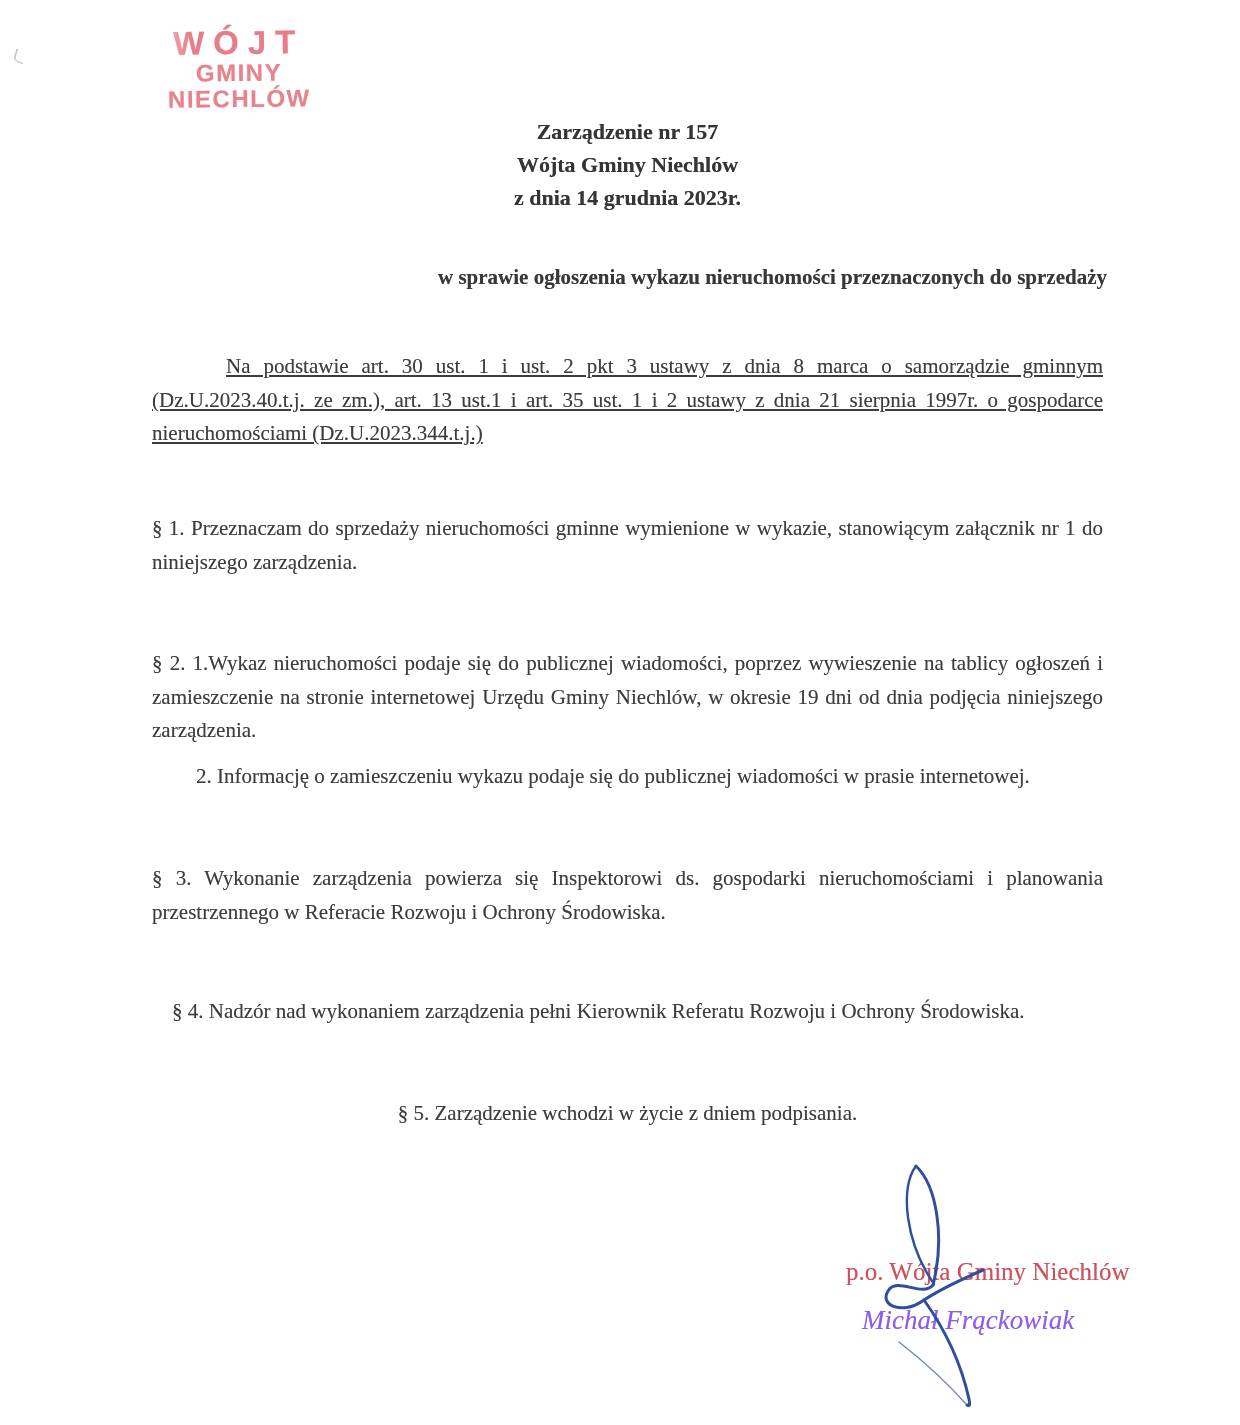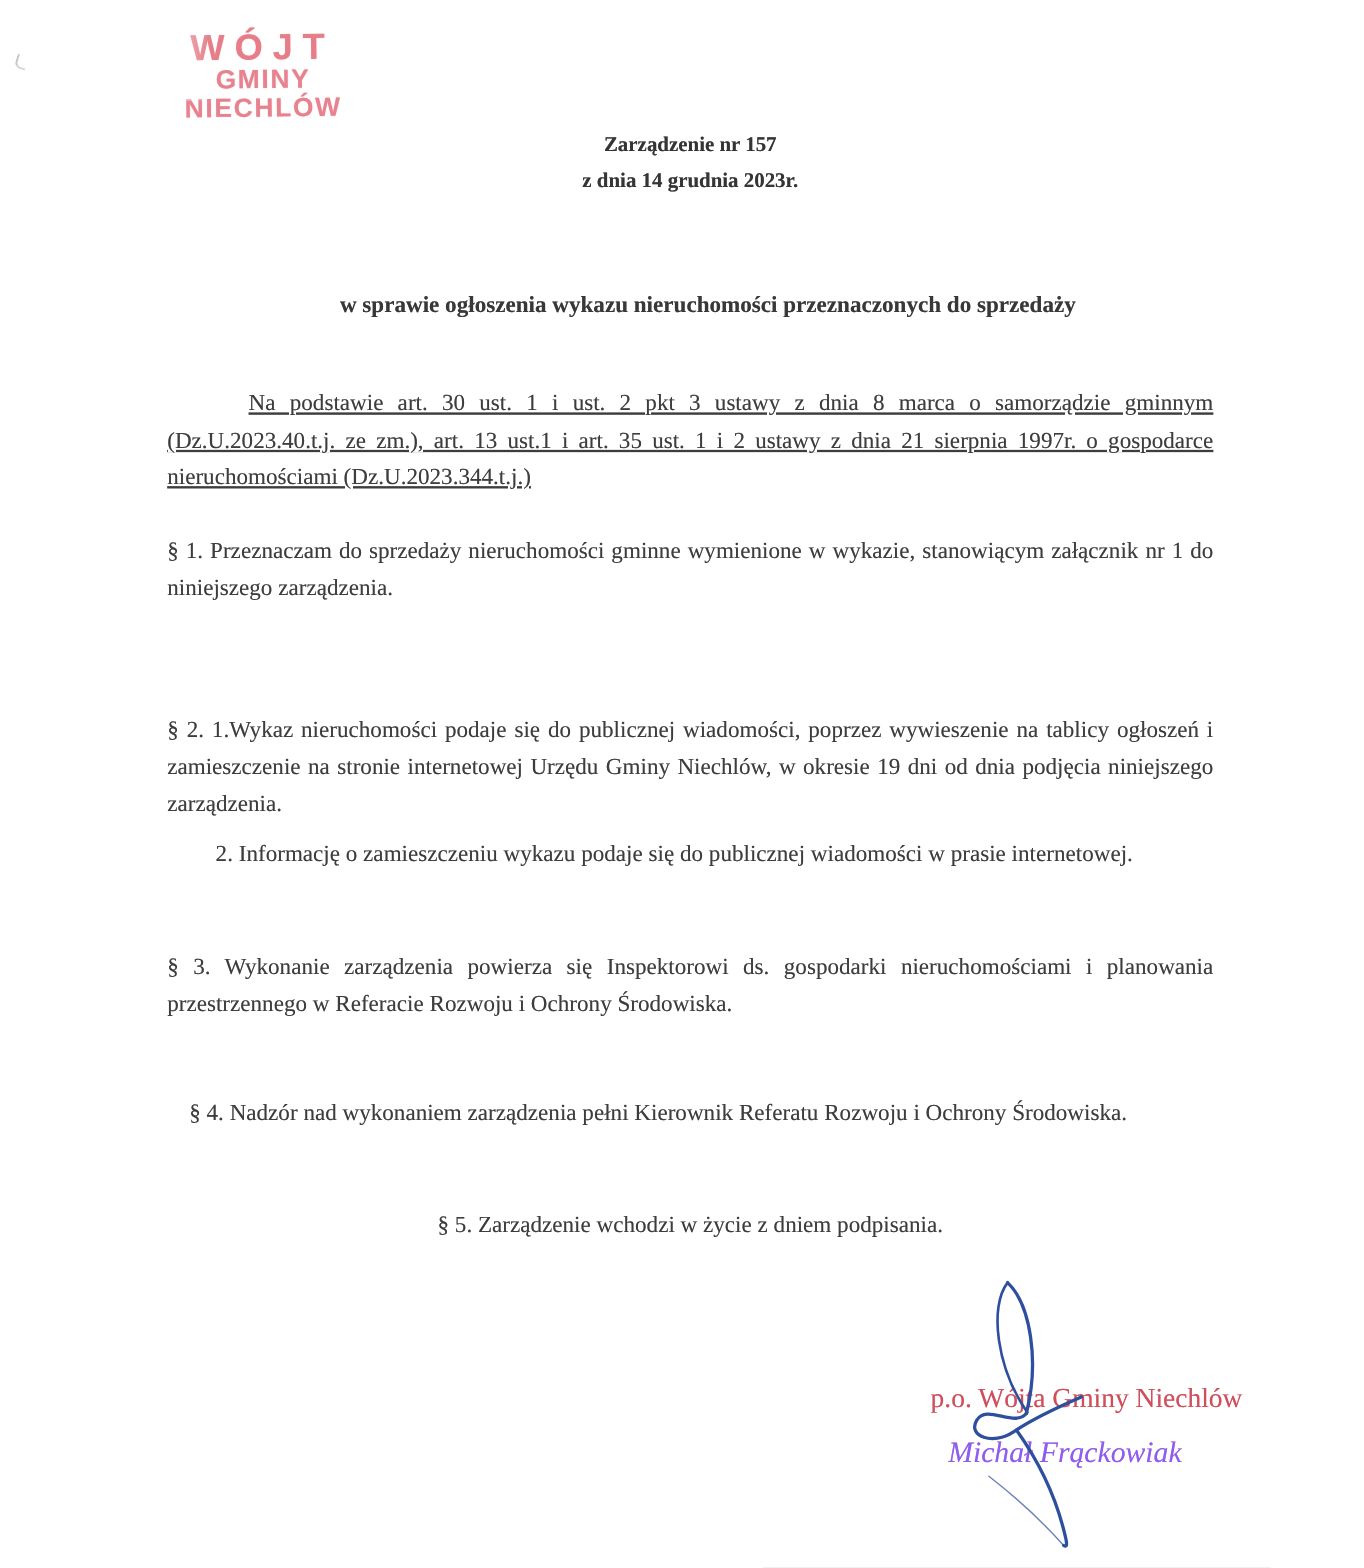--- a/index.html
+++ b/index.html
@@ -36,42 +36,42 @@
   .artifact {
     position:absolute; top:50px; left:14px; width:9px; height:11px;
     border-left:2px solid rgba(110,110,115,0.38);
     border-bottom:2px solid rgba(110,110,115,0.28);
     border-bottom-left-radius:6px;
     transform:rotate(18deg);
   }
 
   .title {
     position:absolute; top:115px; left:152px; width:951px;
-    text-align:center; font-weight:bold; font-size:19px; line-height:33px;
+    text-align:center; font-weight:bold; font-size:22px; line-height:33px;
     color:#353535;
     text-shadow:0 0 0.5px rgba(53,53,53,0.6);
   }
 
   .subject {
-    position:absolute; top:262px; left:168px; width:951px;
-    text-align:center; font-weight:bold; font-size:21px; line-height:30px;
+    position:absolute; top:262px; left:156px; width:951px;
+    text-align:right; font-weight:bold; font-size:21px; line-height:30px;
     color:#383838;
     text-shadow:0 0 0.5px rgba(56,56,56,0.55);
   }
 
   .para {
     position:absolute; left:152px; width:951px;
     font-size:21px; line-height:33.5px;
     text-align:justify;
     color:#3d3d3d;
     text-shadow:0 0 0.5px rgba(61,61,61,0.45);
   }
   .para.legal   { top:350px; text-indent:74px;text-decoration:underline; }
   .para.center  { top:452px; text-align:center; font-weight:bold; text-indent:0; }
-  .para.s1      { top:484px; }
+  .para.s1      { top:512px; }
   .para.s2      { top:647px; }
   .para.s2b     { top:760px; text-indent:44px; text-align:left; }
   .para.s3      { top:862px; }
   .para.s4      { top:995px; text-align:left;margin-left:20px; }
   .para.s5      { top:1097px; text-align:center; }
 
   
   .sig-role {
     position:absolute; top:1259px; left:846px;
     font-size:25px; line-height:26px;
@@ -97,20 +97,21 @@
   <div class="stamp">
     <div class="stamp-l1">WÓJT</div>
     <div class="stamp-l2">GMINY NIECHLÓW</div>
   </div>
   <div class="stamp-fade"></div>
 
   <div class="artifact"></div>
 
   <div class="title">
     <div>Zarządzenie nr 157</div>
+    <div>Wójta Gminy Niechlów</div>
     <div>z dnia 14 grudnia 2023r.</div>
   </div>
 
   <div class="subject">w sprawie ogłoszenia wykazu nieruchomości przeznaczonych do sprzedaży</div>
 
   <div class="para legal">Na podstawie art. 30 ust. 1 i ust. 2 pkt 3 ustawy z dnia 8 marca o samorządzie gminnym (Dz.U.2023.40.t.j. ze zm.), art. 13 ust.1 i art. 35 ust. 1 i 2 ustawy z dnia 21 sierpnia 1997r. o gospodarce nieruchomościami (Dz.U.2023.344.t.j.)</div>
 
 
   <div class="para s1">§ 1. Przeznaczam do sprzedaży nieruchomości gminne wymienione w wykazie, stanowiącym załącznik nr 1 do niniejszego zarządzenia.</div>
   <div class="para s2">§ 2. 1.Wykaz nieruchomości podaje się do publicznej wiadomości, poprzez wywieszenie na tablicy ogłoszeń i zamieszczenie na stronie internetowej Urzędu Gminy Niechlów, w okresie 19 dni od dnia podjęcia niniejszego zarządzenia.</div>

